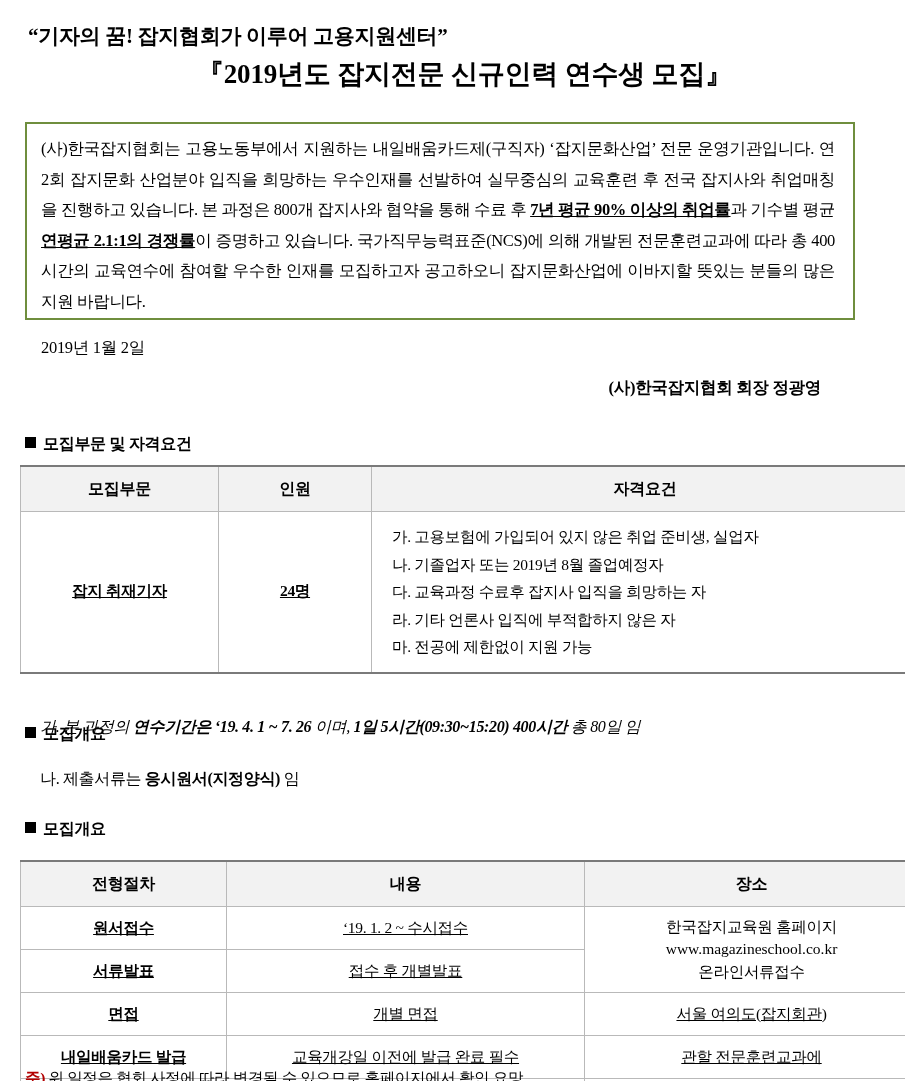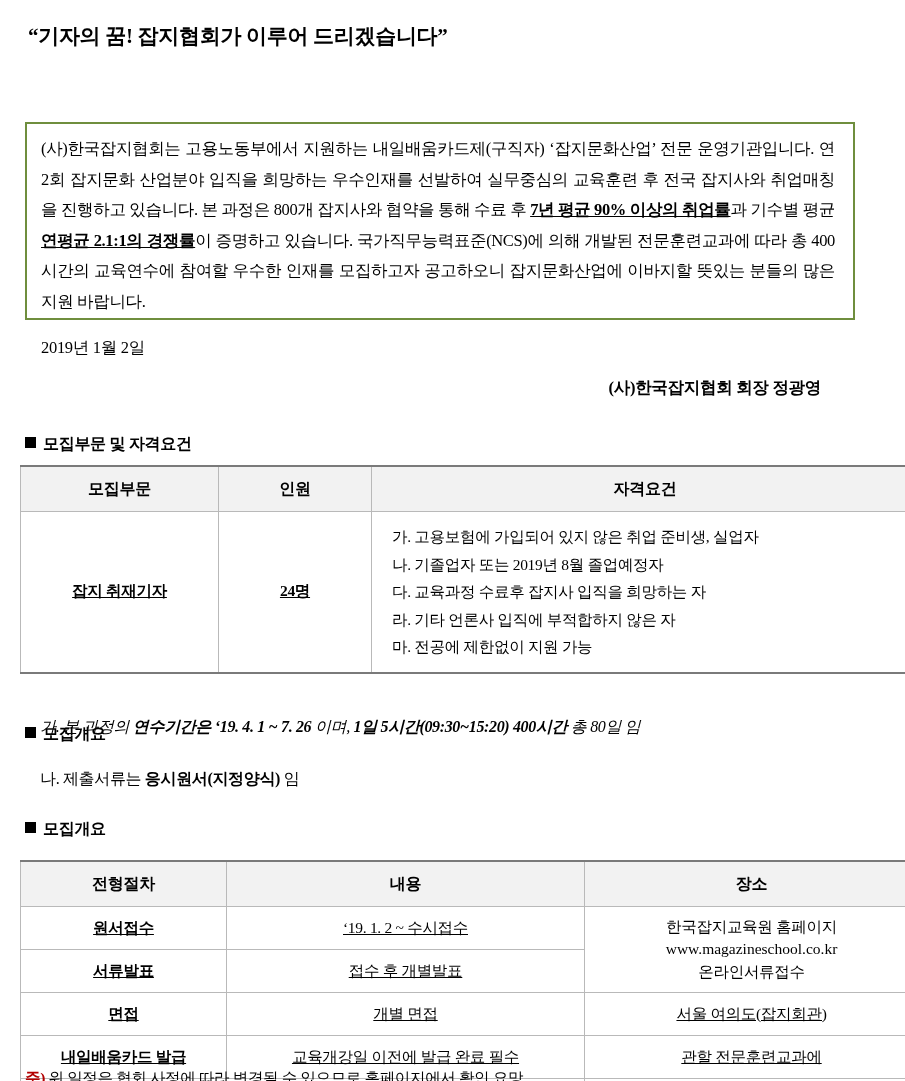--- a/index.html
+++ b/index.html
@@ -171,21 +171,22 @@
   .footnote .mark {
     color: #b20000;
     font-weight: bold;
   }
 </style>
 </head>
 <body>
 
 <div class="page">
 
-  <div class="kicker">“기자의 꿈! 잡지협회가 이루어 드리겠습니다”</div>
+  <div class="kicker">“기자의 꿈! 잡지협회가 이루어 고용지원센터”</div>
+  <div class="main-title">『2019년도 잡지전문 신규인력 연수생 모집』</div>
 
   <div class="notice-box">
     <p class="notice-para"><span>(사)한국잡지협회는 고용노동부에서 지원하는 내일배움카드제(구직자) ‘잡지문화산업’ 전문 운영기관입니다. 연2회 잡지문화 산업분야 입직을 희망하는 우수인재를 선발하여 실무중심의 교육훈련 후 전국 잡지사와 취업매칭을 진행하고 있습니다. 본 과정은 800개 잡지사와 협약을 통해 수료 후 </span><b>7년 평균 90% 이상의 취업률</b><span>과 기수별 평균 </span><b>연평균 2.1:1의 경쟁률</b><span>이 증명하고 있습니다. 국가직무능력표준(NCS)에 의해 개발된 전문훈련교과에 따라 총 400시간의 교육연수에 참여할 우수한 인재를 모집하고자 공고하오니 잡지문화산업에 이바지할 뜻있는 분들의 많은 지원 바랍니다.</span></p>
     <div class="notice-date">2019년 1월 2일</div>
     <div class="notice-sign">(사)한국잡지협회 회장 정광영</div>
   </div>
 
   <div class="section-head" style="top:412px;"><span class="bullet-sq"></span><span>모집부문 및 자격요건</span></div>
 
   <table class="doc-table" style="top:443px;">

